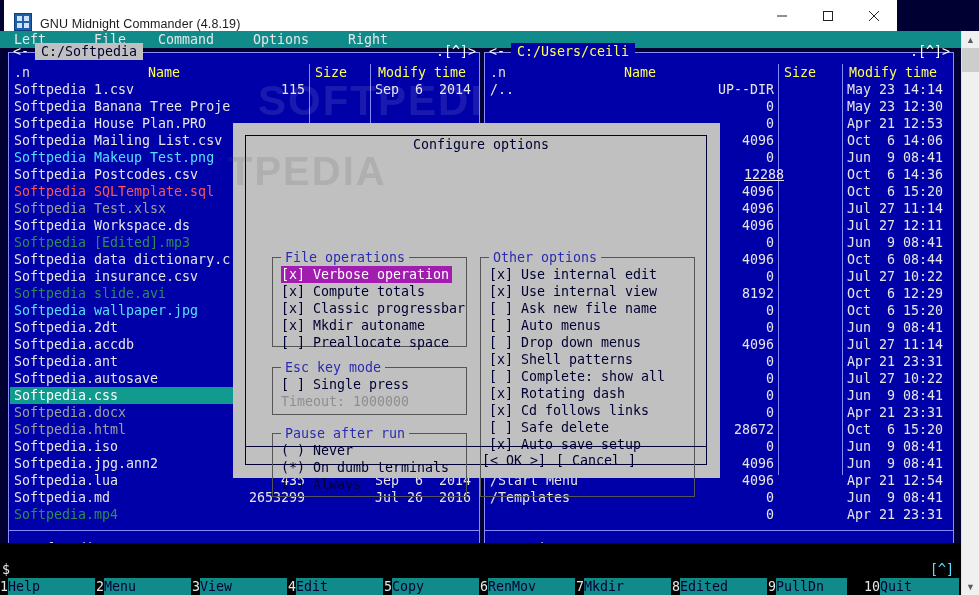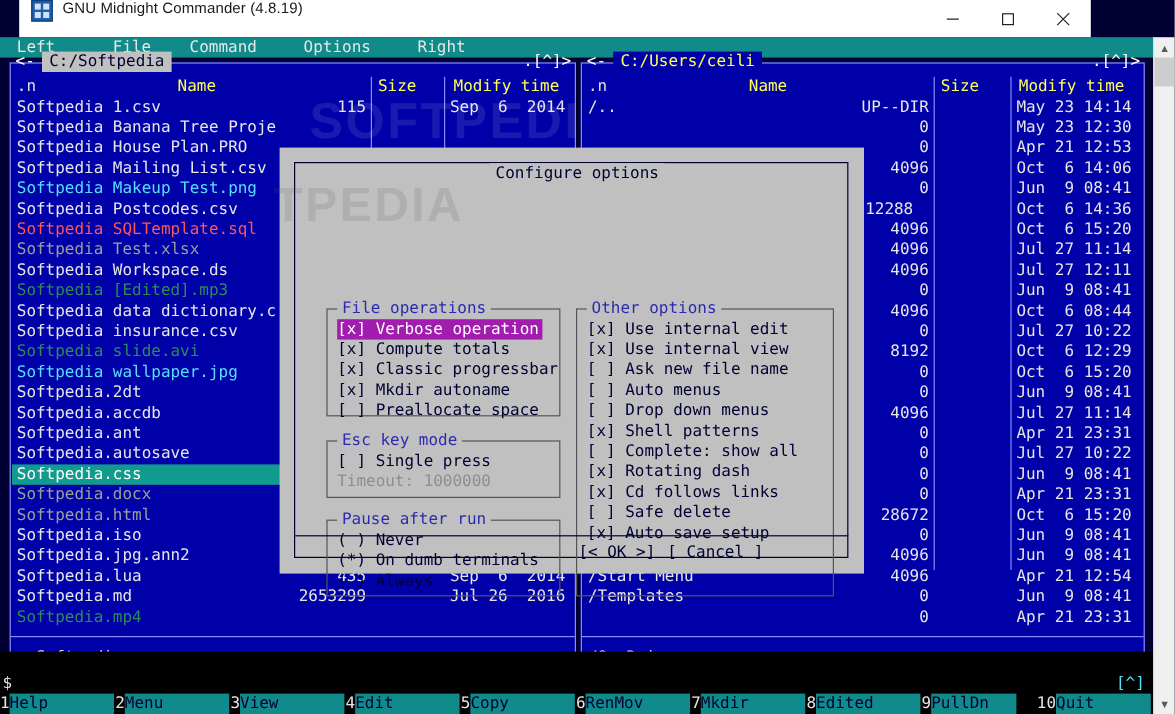--- a/index.html
+++ b/index.html
@@ -14,27 +14,27 @@
     position: relative;
     width: 979px;
     height: 595px;
     overflow: hidden;
     background: #000033;
   }
 
   
   .titlebar {
     position: absolute;
-    left: 16px; top: 0;
+    left: 4px; top: 0;
     width: 893px;
     height: 31px;
     background: #ffffff;
     border-bottom: 1px solid #d8d8d8;
     display: flex;
-    align-items: flex-start;
+    align-items: flex-end;
     font-family: "Liberation Sans", sans-serif;
   }
   .titlebar .tb-icon {
     width: 16px; height: 16px;
     margin-left: 10px;
     margin-right: 8px;
     background: #1f5fa9;
     border: 1px solid #0c3f7c;
     position: relative;
     flex: none;
@@ -472,21 +472,21 @@
           <div class="num cw" style="top: 29px; left: 233px; width: 57px;">UP--DIR</div>
           <div class="mtime cw" style="top: 29px; left: 363px;">May 23 14:14</div>
           <div class="num cw" style="top: 46px; left: 233px; width: 57px;">0</div>
           <div class="mtime cw" style="top: 46px; left: 363px;">May 23 12:30</div>
           <div class="num cw" style="top: 63px; left: 233px; width: 57px;">0</div>
           <div class="mtime cw" style="top: 63px; left: 363px;">Apr 21 12:53</div>
           <div class="num cw" style="top: 80px; left: 233px; width: 57px;">4096</div>
           <div class="mtime cw" style="top: 80px; left: 363px;">Oct  6 14:06</div>
           <div class="num cw" style="top: 97px; left: 233px; width: 57px;">0</div>
           <div class="mtime cw" style="top: 97px; left: 363px;">Jun  9 08:41</div>
-          <div class="num cw" style="top: 114px; left: 220px; width: 57px;">12288</div>
+          <div class="num cw" style="top: 114px; left: 243px; width: 57px; text-decoration: underline;">12288</div>
           <div class="mtime cw" style="top: 114px; left: 363px;">Oct  6 14:36</div>
           <div class="num cw" style="top: 131px; left: 233px; width: 57px;">4096</div>
           <div class="mtime cw" style="top: 131px; left: 363px;">Oct  6 15:20</div>
           <div class="num cw" style="top: 148px; left: 233px; width: 57px;">4096</div>
           <div class="mtime cw" style="top: 148px; left: 363px;">Jul 27 11:14</div>
           <div class="num cw" style="top: 165px; left: 233px; width: 57px;">4096</div>
           <div class="mtime cw" style="top: 165px; left: 363px;">Jul 27 12:11</div>
           <div class="num cw" style="top: 182px; left: 233px; width: 57px;">0</div>
           <div class="mtime cw" style="top: 182px; left: 363px;">Jun  9 08:41</div>
           <div class="num cw" style="top: 199px; left: 233px; width: 57px;">4096</div>

